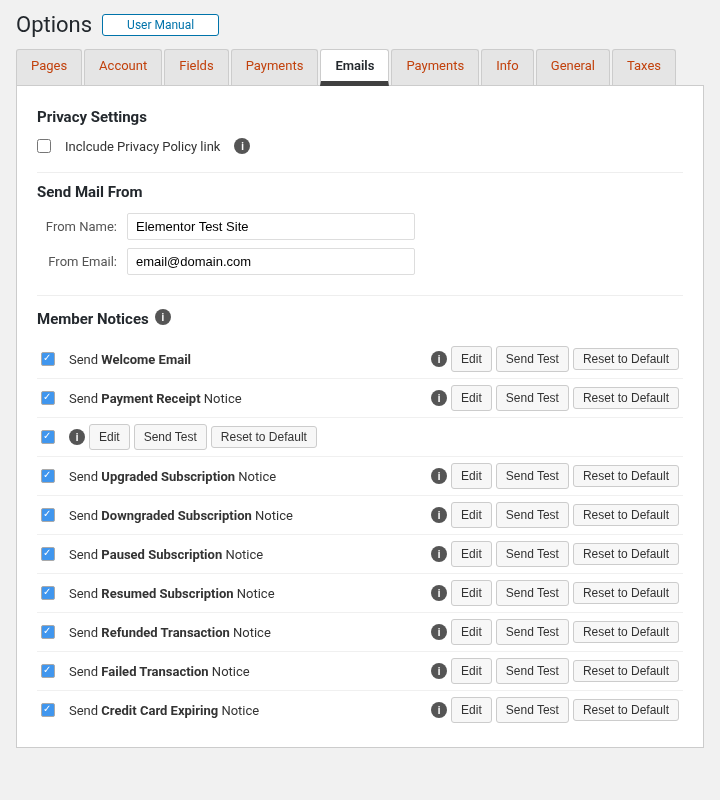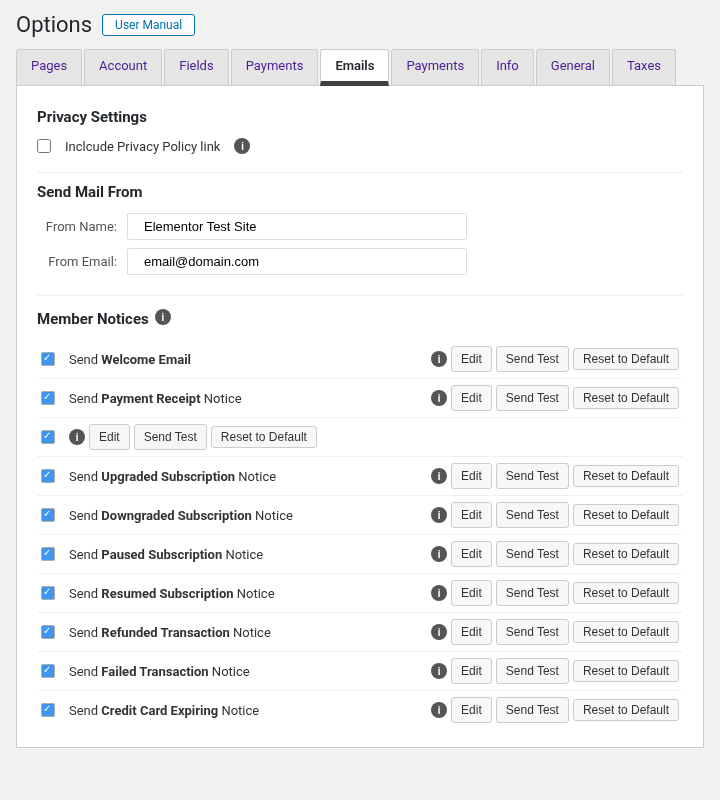--- a/index.html
+++ b/index.html
@@ -23,40 +23,40 @@
     }
     .page-title {
       font-size: 22px;
       font-weight: 400;
       color: #23282d;
     }
     .user-manual-btn {
       background: #fff;
       border: 1px solid #0073aa;
       color: #0073aa;
-      padding: 3px 12px;
+      padding: 3px 24px;
       border-radius: 3px;
       font-size: 12px;
       cursor: pointer;
       text-decoration: none;
     }
     .tabs-bar {
       display: flex;
       border-bottom: 1px solid #ccc;
       background: #f1f1f1;
       margin-bottom: 0;
     }
     .tab {
       padding: 8px 14px;
       border: 1px solid #ccc;
       border-bottom: none;
       background: #e5e5e5;
       cursor: pointer;
       font-size: 13px;
-      color: #4c1d95;
+      color: #c2410c;
       margin-right: 2px;
       border-radius: 3px 3px 0 0;
     }
     .tab.active {
       background: #fff;
       color: #23282d;
       font-weight: 600;
       border-bottom: 5px solid #404040;
       margin-bottom: -1px;
       z-index: 1;
@@ -112,23 +112,23 @@
     .form-label {
       width: 90px;
       text-align: right;
       padding-right: 10px;
       font-size: 13px;
       color: #555;
       flex-shrink: 0;
     }
     .form-input {
       border: 1px solid #ddd;
-      padding: 5px 16px;
-      font-size: 13px;
-      width: 340px;
+      padding: 5px 8px;
+      font-size: 13px;
+      width: 288px;
       border-radius: 2px;
       background: #fff;
     }
     .member-notices-header {
       display: flex;
       align-items: center;
       gap: 6px;
       margin-bottom: 12px;
     }
     .notice-row {

